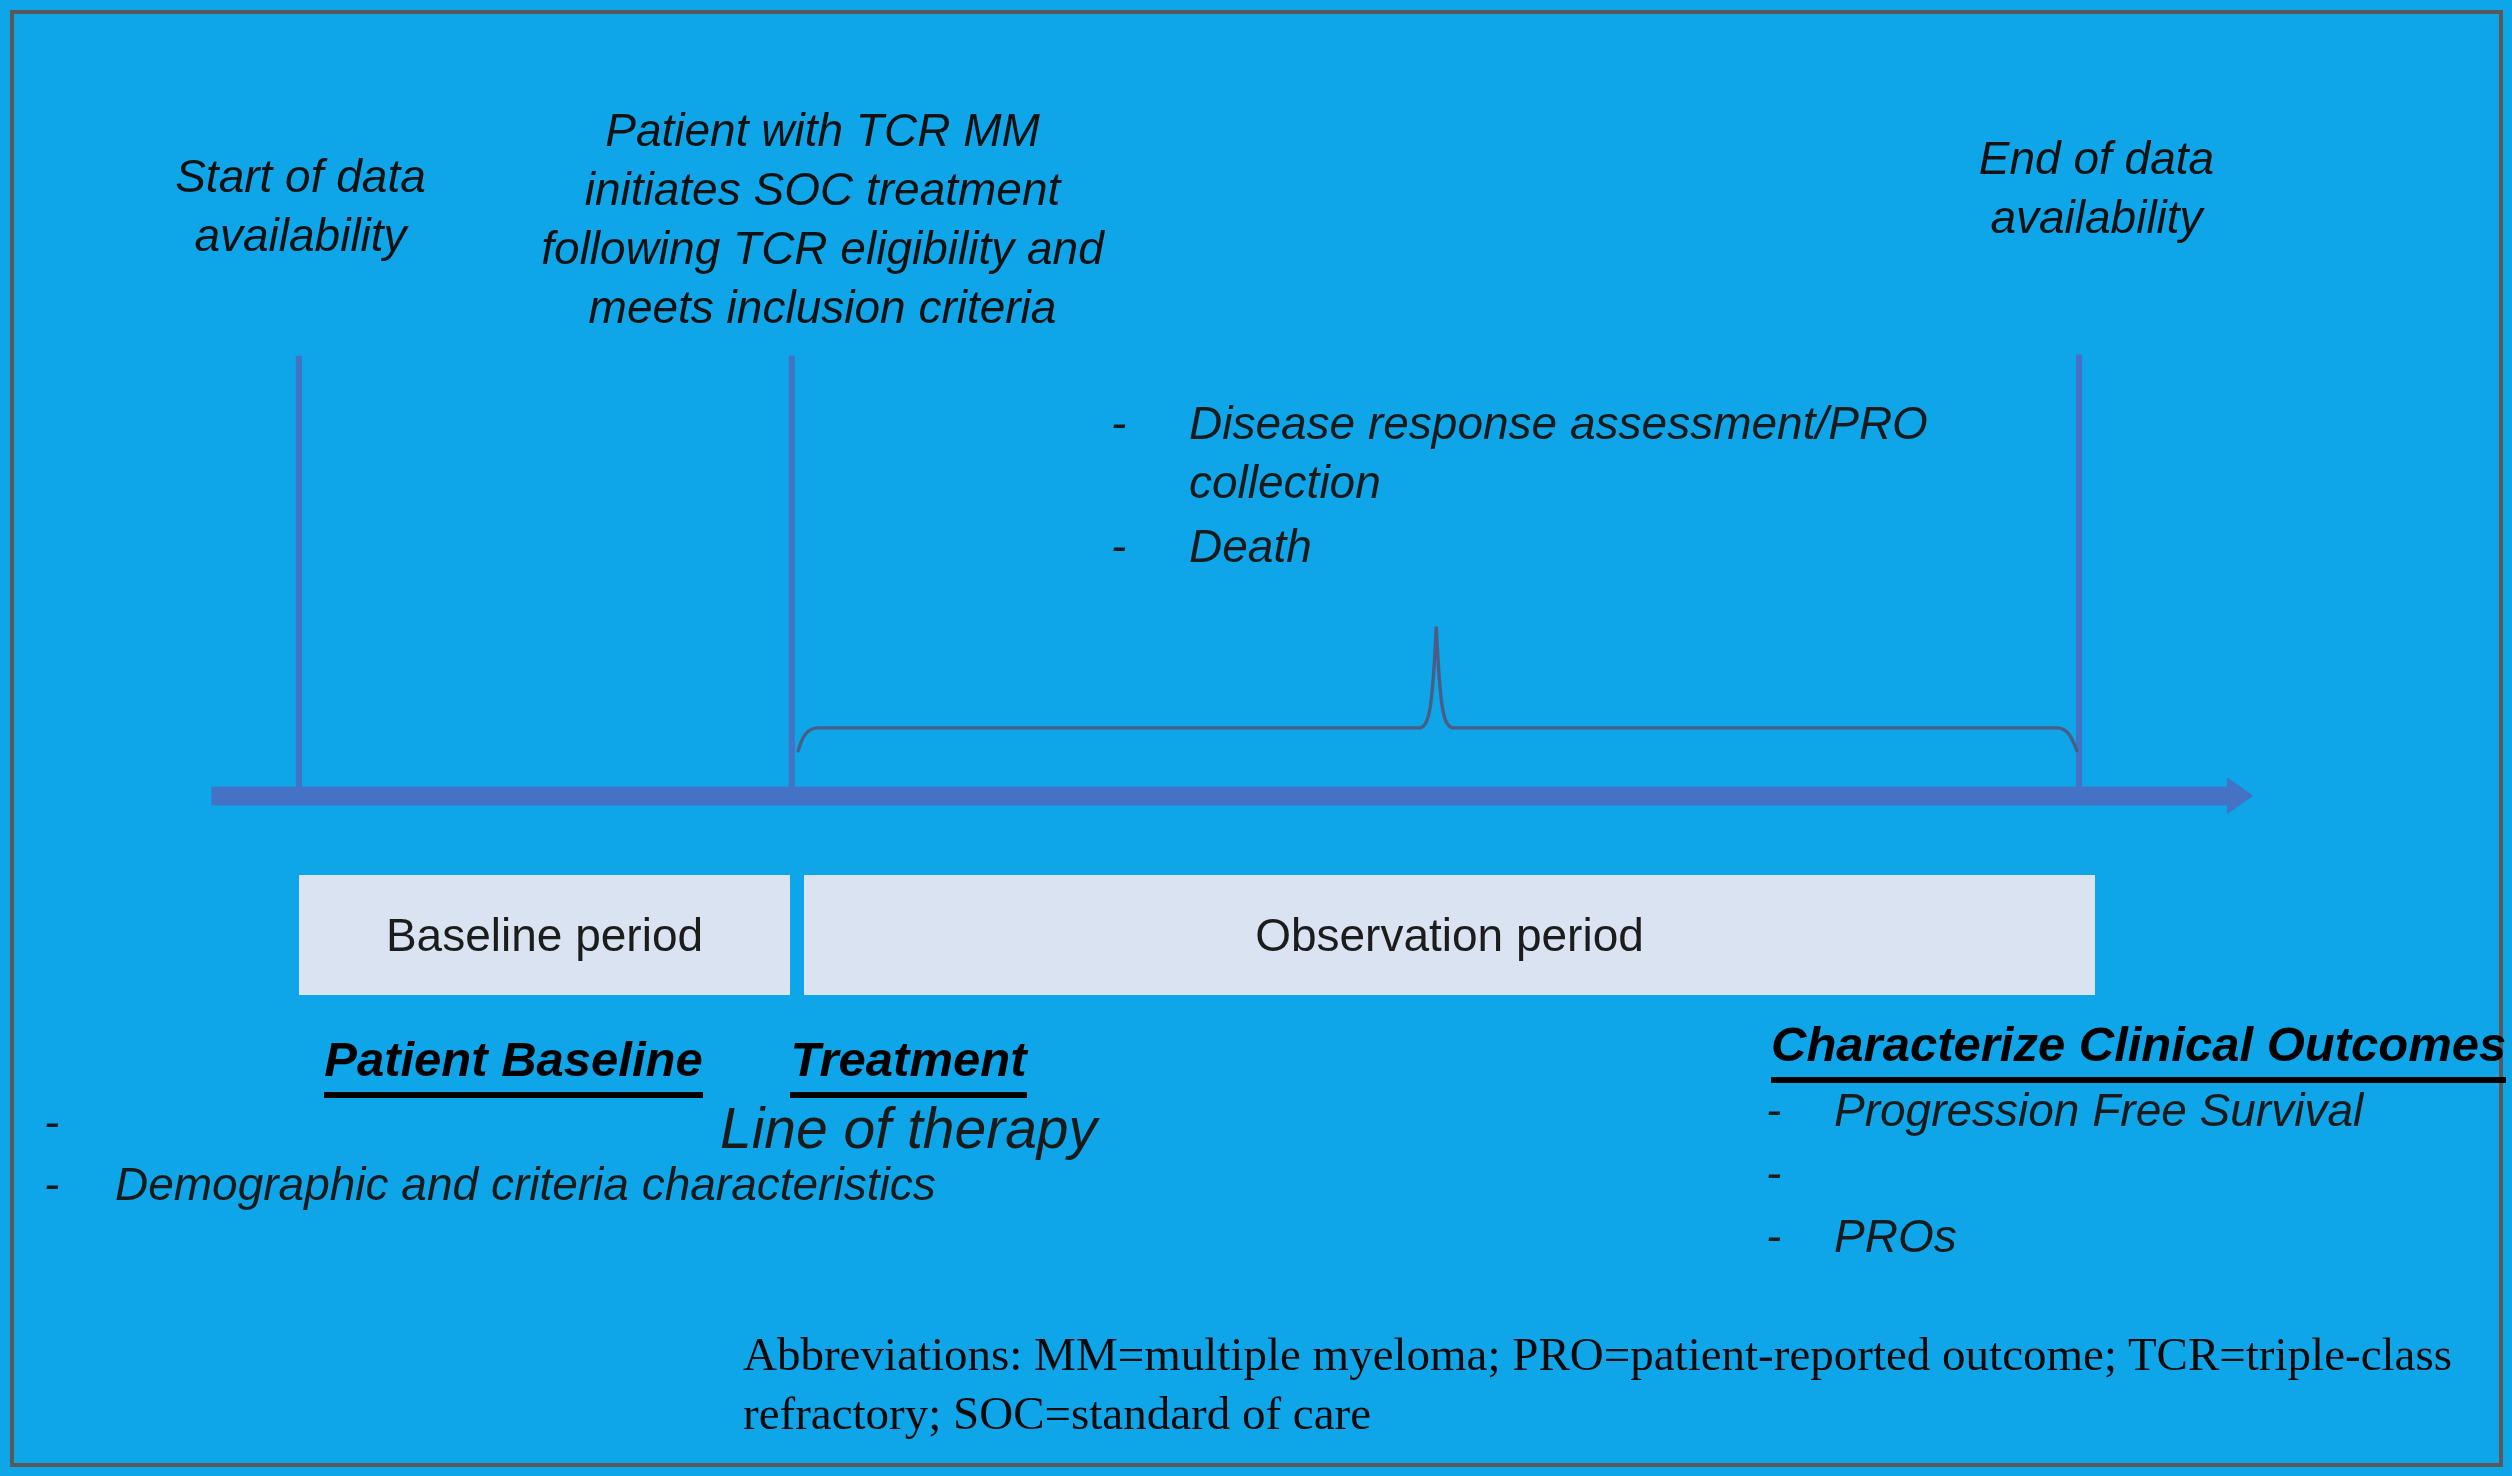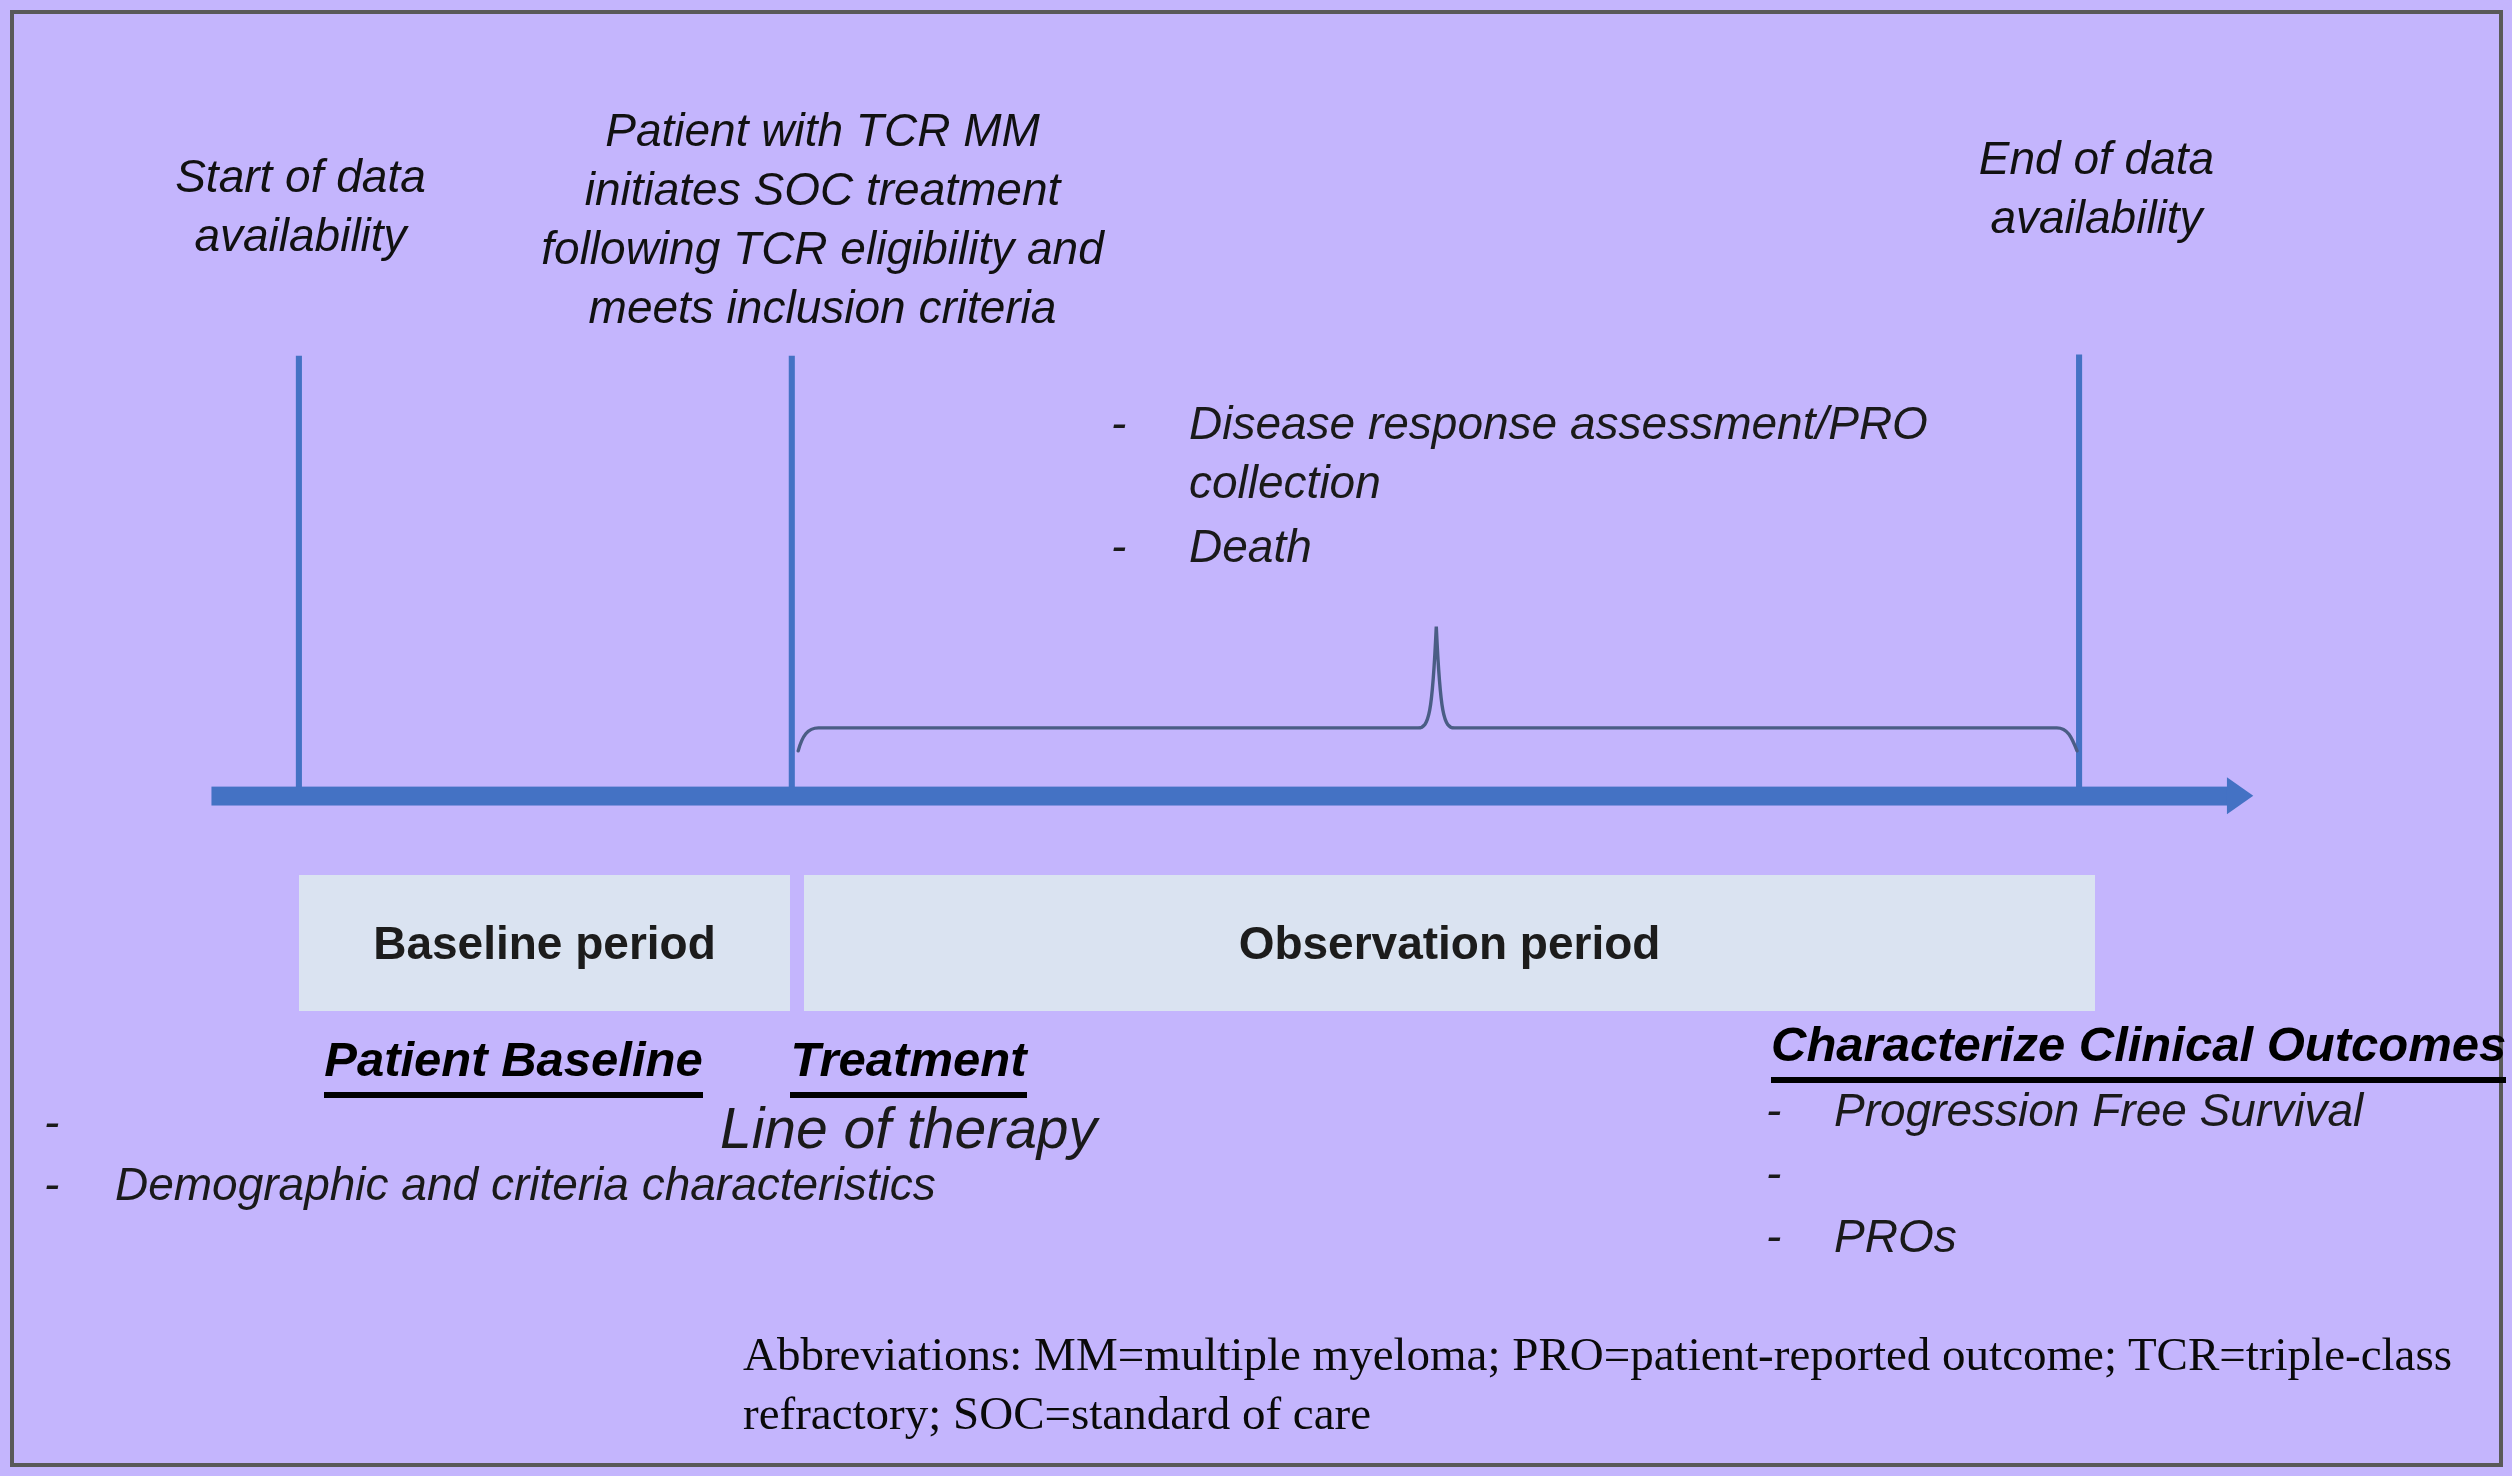--- a/index.html
+++ b/index.html
@@ -1,19 +1,19 @@
 <!DOCTYPE html>
 <html style="font-size:10.8px"><head>
 <meta charset="utf-8">
 <style>
   html,body{margin:0;padding:0;background:#ffffff;}
   #stage{
     position:relative;
     width:2512px;height:1476px;
-    background:#c4b5fd;
+    background:#0ea5e9;
     font-family:"Liberation Sans", sans-serif;
     color:#1a1a1a;
     overflow:hidden;
   }
   #frame{
     position:absolute;left:9.5px;top:9.5px;right:9.5px;bottom:9.5px;
     border:4px solid #595959;
   }
   svg.overlay{position:absolute;left:0;top:0;width:2512px;height:1476px;}
 
@@ -21,24 +21,24 @@
     position:absolute;
     font-style:italic;
     font-size:46px;
     line-height:59px;
     text-align:center;
     white-space:pre-line;
     color:#111111;
   }
   .period-box{
     position:absolute;
-    top:875px;height:136px;
+    top:875px;height:120px;
     background:#dae3f1;
     display:flex;align-items:center;justify-content:center;
-    font-size:46px;color:#1c1c1c;font-weight:bold;
+    font-size:46px;color:#1c1c1c;
   }
   .bullets{
     position:absolute;
     font-style:italic;
     font-size:46px;
     list-style:none;margin:0;padding:0;
   }
   .bullets li{display:flex;align-items:flex-start;}
   .bullets .marker{flex:0 0 auto;}
   .bullets .btxt{white-space:pre-line;}

